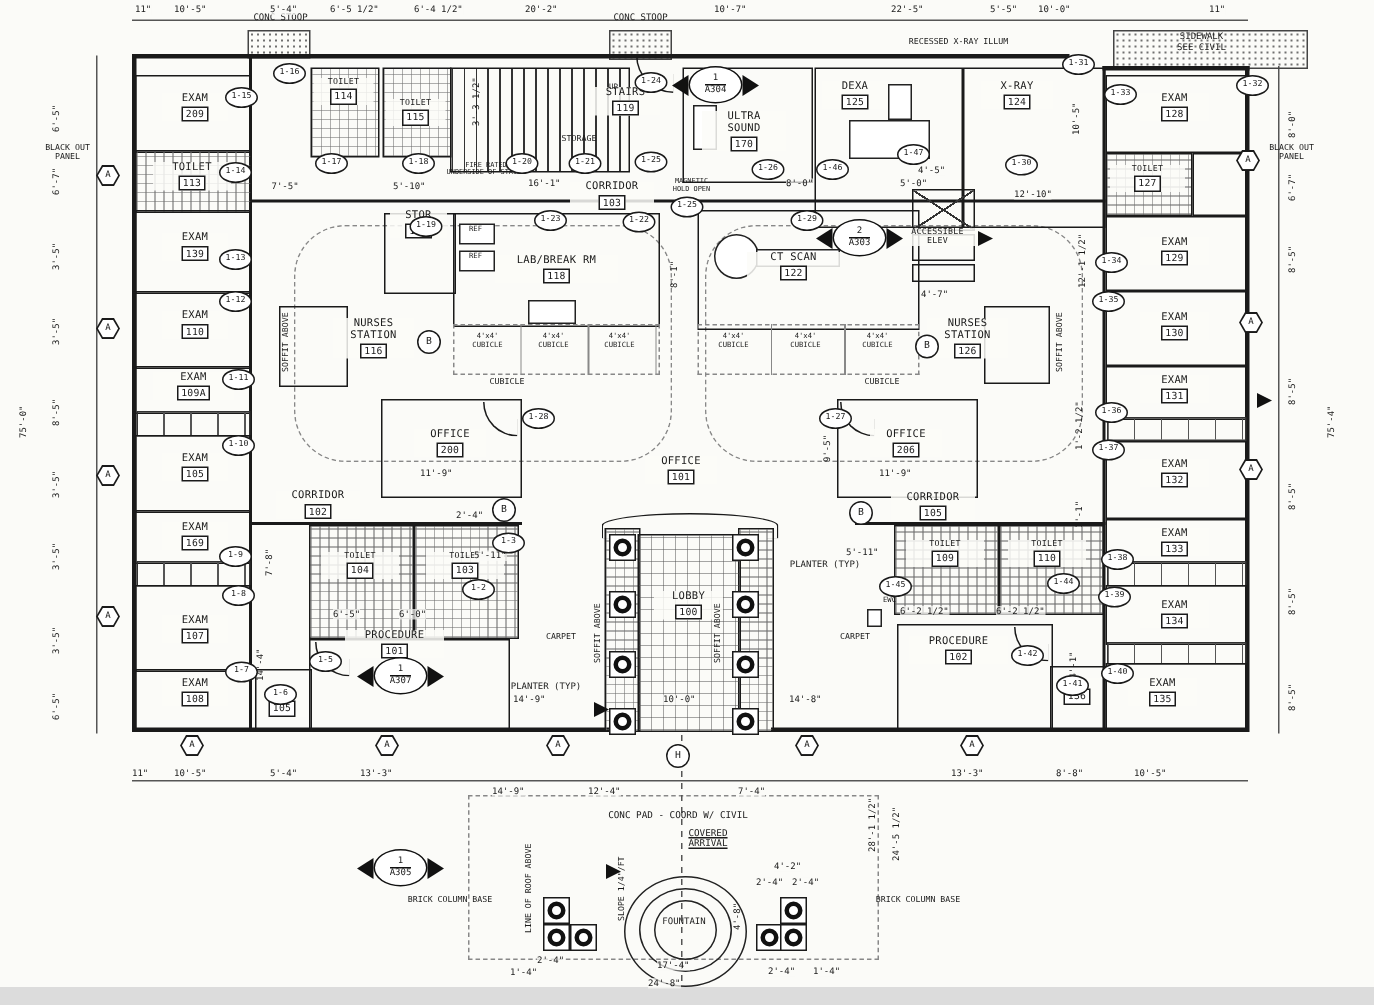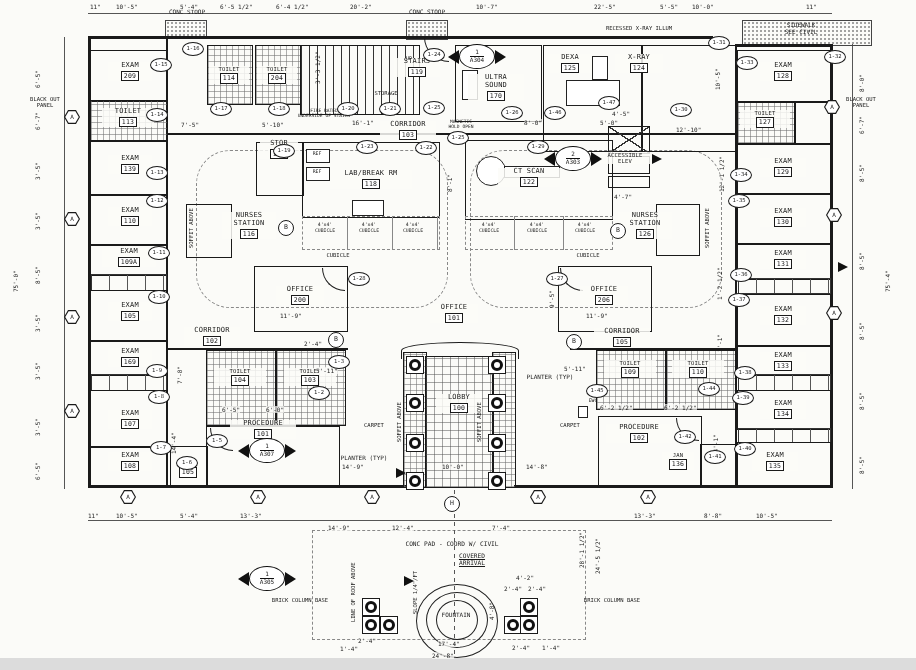--- a/index.html
+++ b/index.html
@@ -252,42 +252,42 @@
       <span class="num">169</span>
     </div>
   <div class="lbl" style="left:108px;top:410px;width:44px">
       <span class="nm">EXAM</span>
       <span class="num">107</span>
     </div>
   <div class="lbl" style="left:108px;top:452px;width:44px">
       <span class="nm">EXAM</span>
       <span class="num">108</span>
     </div>
-  <div class="lbl sm" style="left:209px;top:66px;width:40px">
+  <div class="lbl sm" style="left:209px;top:52px;width:40px">
       <span class="nm">TOILET</span>
       <span class="num">114</span>
     </div>
   <div class="lbl sm" style="left:257px;top:66px;width:40px">
       <span class="nm">TOILET</span>
-      <span class="num">204</span>
+      <span class="num">115</span>
     </div>
   <div class="lbl" style="left:394px;top:58px;width:46px">
       <span class="nm">STAIRS</span>
       <span class="num">119</span>
     </div>
   <div class="lbl" style="left:468px;top:74px;width:56px">
       <span class="nm">ULTRA
 SOUND</span>
       <span class="num">170</span>
     </div>
   <div class="lbl" style="left:548px;top:54px;width:44px">
       <span class="nm">DEXA</span>
       <span class="num">125</span>
     </div>
-  <div class="lbl" style="left:615px;top:54px;width:48px">
+  <div class="lbl" style="left:654px;top:54px;width:48px">
       <span class="nm">X-RAY</span>
       <span class="num">124</span>
     </div>
   <div class="lbl" style="left:260px;top:140px;width:38px">
       <span class="nm">STOR</span>
       <span class="num">168</span>
     </div>
   <div class="lbl" style="left:330px;top:170px;width:82px">
       <span class="nm">LAB/BREAK RM</span>
       <span class="num">118</span>
@@ -359,21 +359,21 @@
       <span class="num">102</span>
     </div>
   <div class="lbl" style="left:436px;top:394px;width:46px">
       <span class="nm">LOBBY</span>
       <span class="num">100</span>
     </div>
   <div class="lbl sm" style="left:172px;top:460px;width:32px">
       <span class="nm">ELEC</span>
       <span class="num">105</span>
     </div>
-  <div class="lbl sm" style="left:662px;top:452px;width:32px">
+  <div class="lbl sm" style="left:702px;top:452px;width:32px">
       <span class="nm">JAN</span>
       <span class="num">136</span>
     </div>
   <div class="lbl" style="left:760px;top:62px;width:46px">
       <span class="nm">EXAM</span>
       <span class="num">128</span>
     </div>
   <div class="lbl sm" style="left:740px;top:110px;width:50px">
       <span class="nm">TOILET</span>
       <span class="num">127</span>

